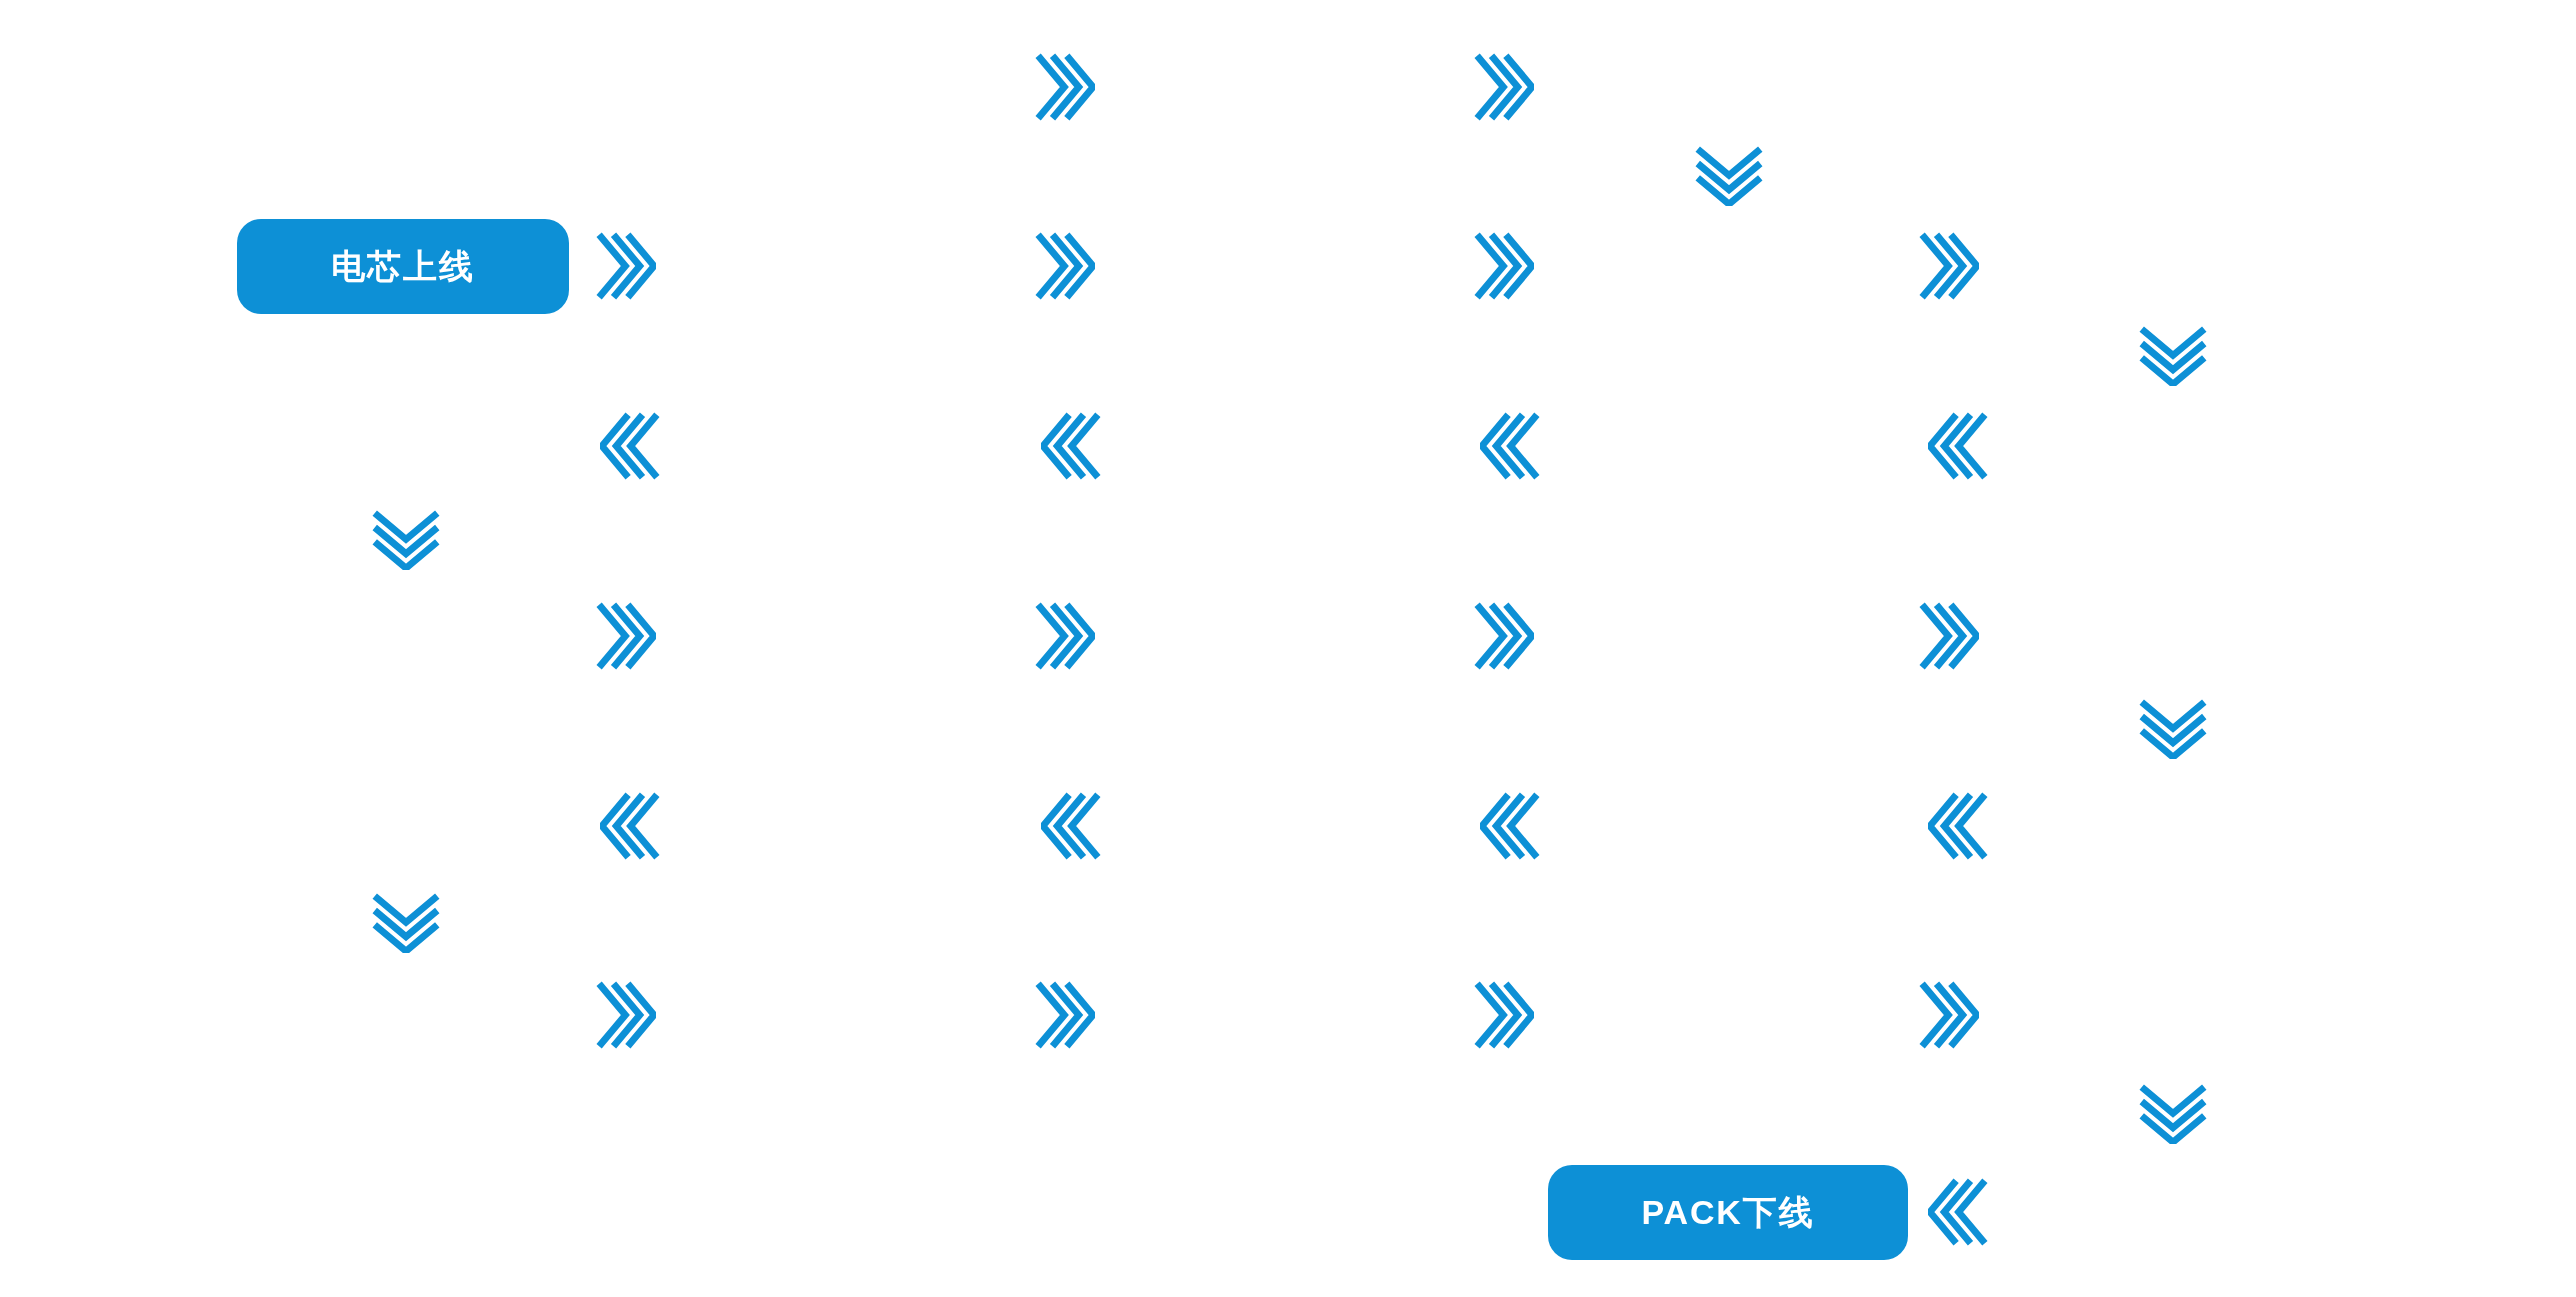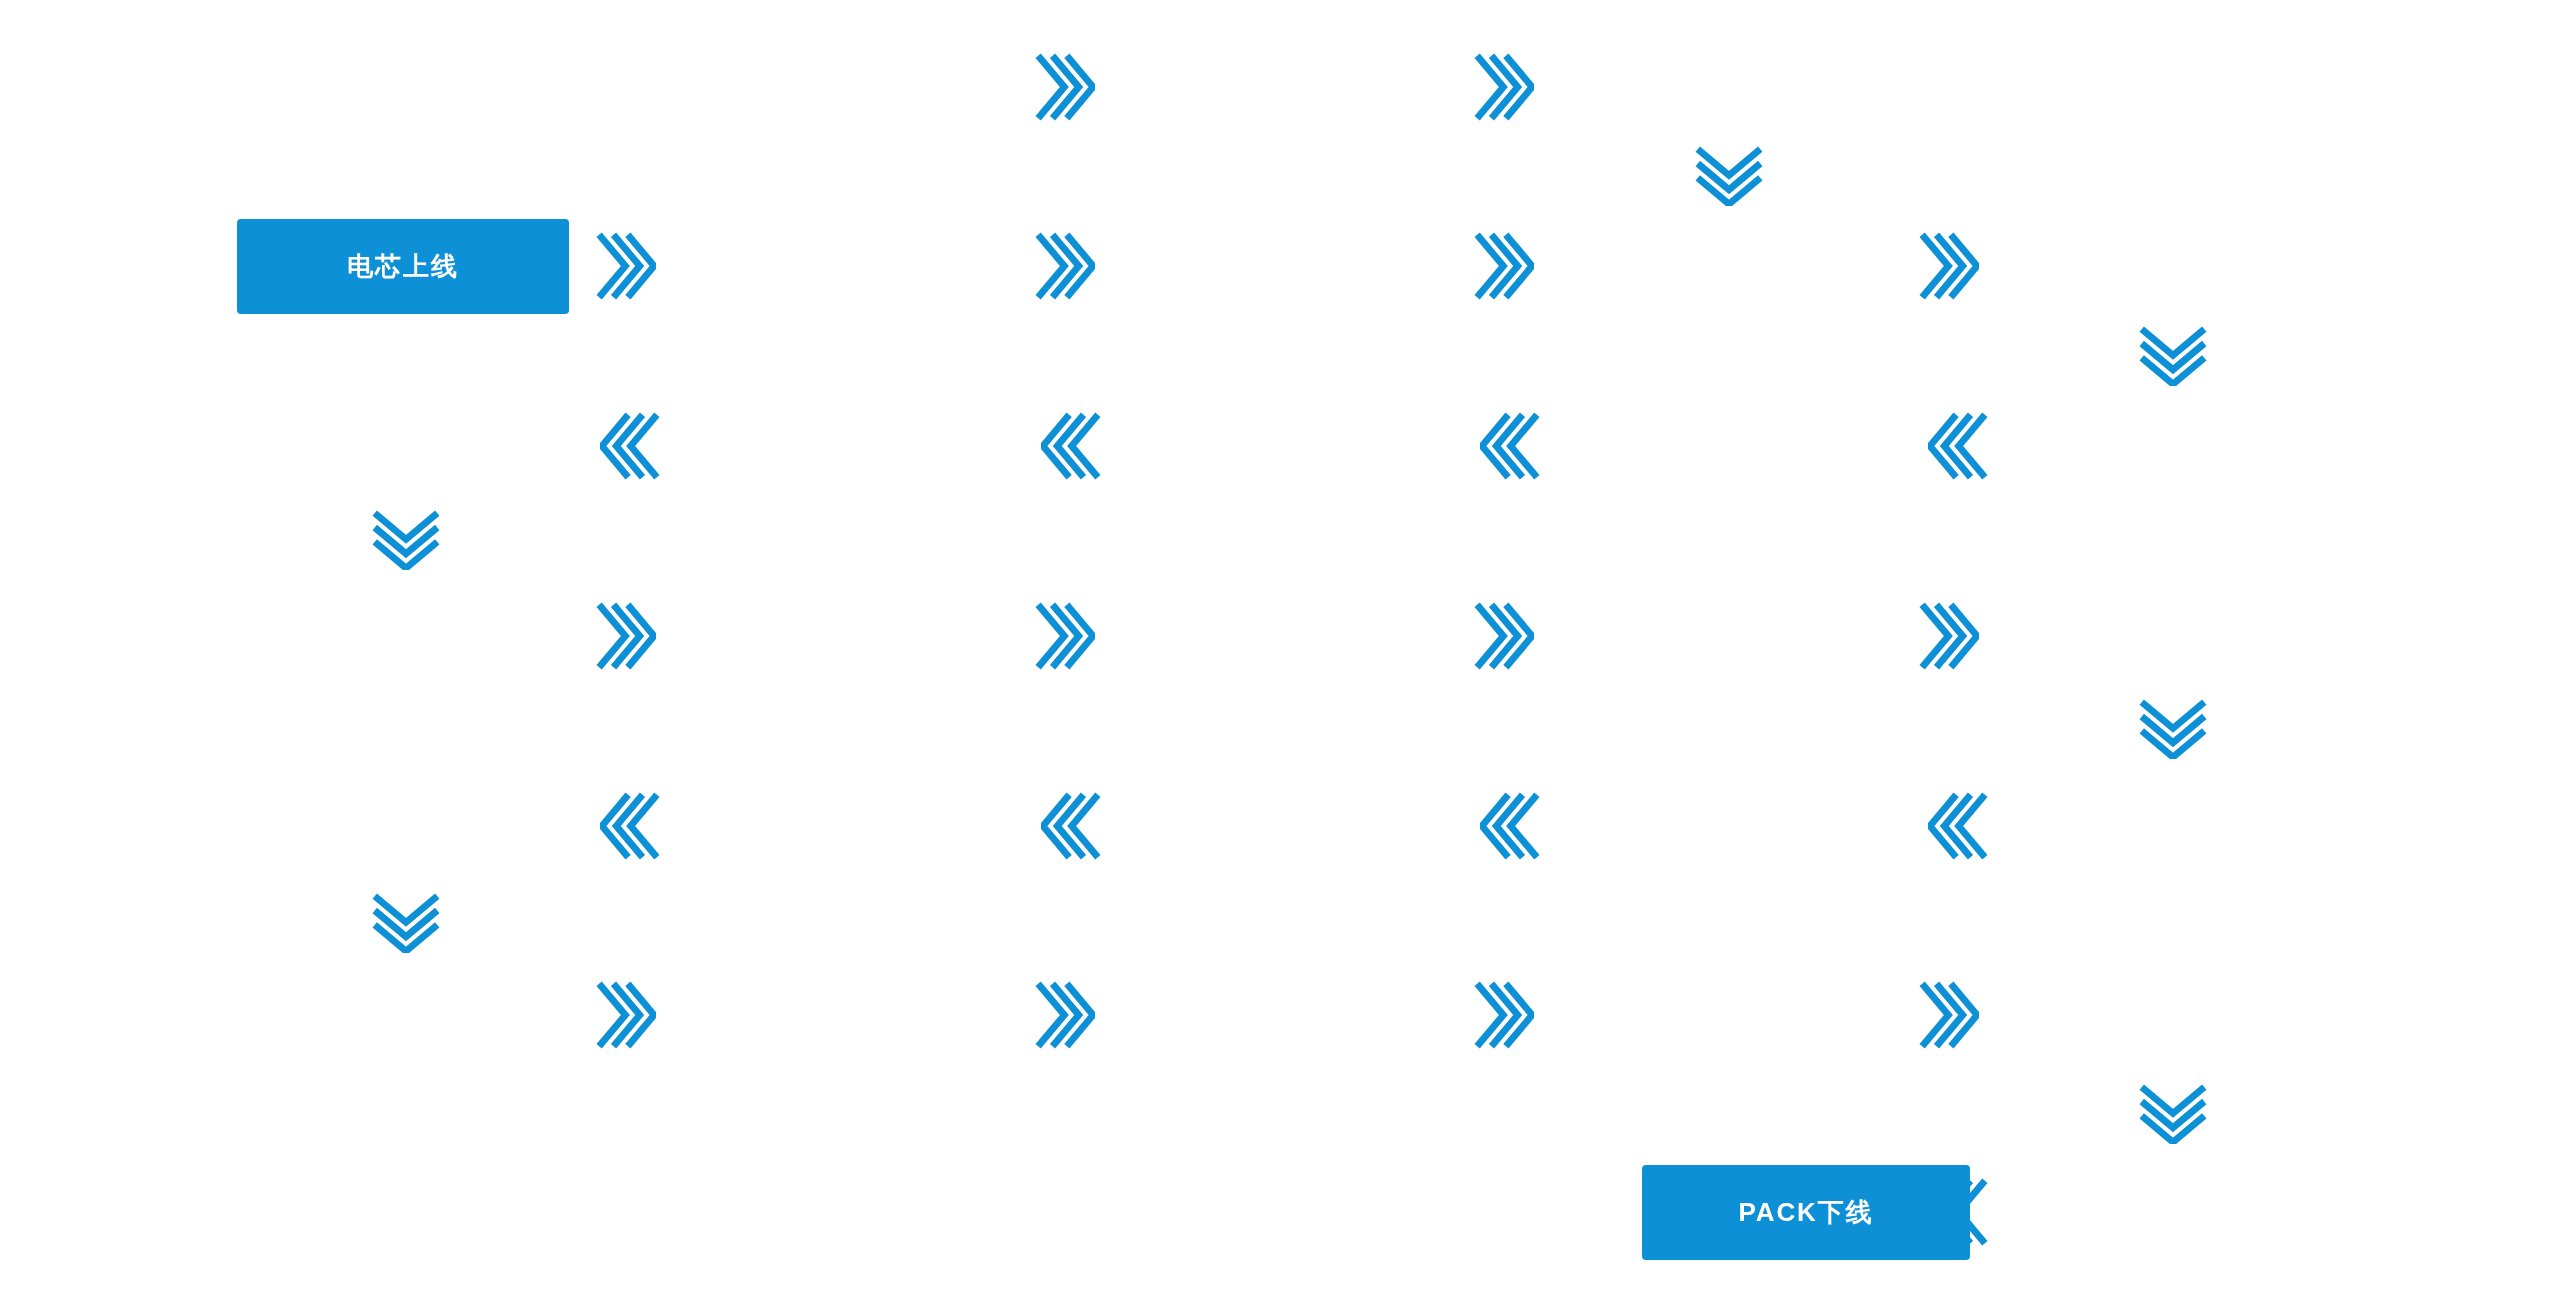--- a/index.html
+++ b/index.html
@@ -15,24 +15,24 @@
     overflow: hidden;
     font-family: "Liberation Sans", sans-serif;
   }
   .flow-button {
     position: absolute;
     display: flex;
     align-items: center;
     justify-content: center;
     background: var(--accent, #0d90d6);
     color: var(--button-text, #ffffff);
-    font-size: 26px;
+    font-size: 34px;
     font-weight: 700;
     letter-spacing: 1.9px;
-    border-radius: 4px;
+    border-radius: 24px;
     white-space: nowrap;
     user-select: none;
   }
   .chevron {
     position: absolute;
     line-height: 0;
   }
   .chevron svg {
     display: block;
   }
@@ -231,21 +231,21 @@
         <path d="M51 6 L93 56 L51 106" fill="none" stroke="#0d90d6" stroke-width="11" stroke-linecap="butt" stroke-linejoin="miter"></path>
       </svg>
     </div>
     <div class="chevron" style="left: 2138px; top: 1084px;">
       <svg width="70" height="60" viewBox="0 0 112 96">
         <path d="M6 5 L56 47 L106 5" fill="none" stroke="#0d90d6" stroke-width="11" stroke-linecap="butt" stroke-linejoin="miter"></path>
         <path d="M6 28 L56 70 L106 28" fill="none" stroke="#0d90d6" stroke-width="11" stroke-linecap="butt" stroke-linejoin="miter"></path>
         <path d="M6 51 L56 93 L106 51" fill="none" stroke="#0d90d6" stroke-width="11" stroke-linecap="butt" stroke-linejoin="miter"></path>
       </svg>
     </div>
-    <div class="flow-button" style="left: 1642px; top: 1165px; width: 328px; height: 95px;">PACK下线</div>
+    <div class="flow-button" style="left: 1548px; top: 1165px; width: 360px; height: 95px;">PACK下线</div>
     <div class="chevron" style="left: 1928px; top: 1177px;">
       <svg width="60" height="70" viewBox="0 0 96 112">
         <path d="M45 6 L3 56 L45 106" fill="none" stroke="#0d90d6" stroke-width="11" stroke-linecap="butt" stroke-linejoin="miter"></path>
         <path d="M68 6 L26 56 L68 106" fill="none" stroke="#0d90d6" stroke-width="11" stroke-linecap="butt" stroke-linejoin="miter"></path>
         <path d="M91 6 L49 56 L91 106" fill="none" stroke="#0d90d6" stroke-width="11" stroke-linecap="butt" stroke-linejoin="miter"></path>
       </svg>
     </div>
   </div>
 
 

